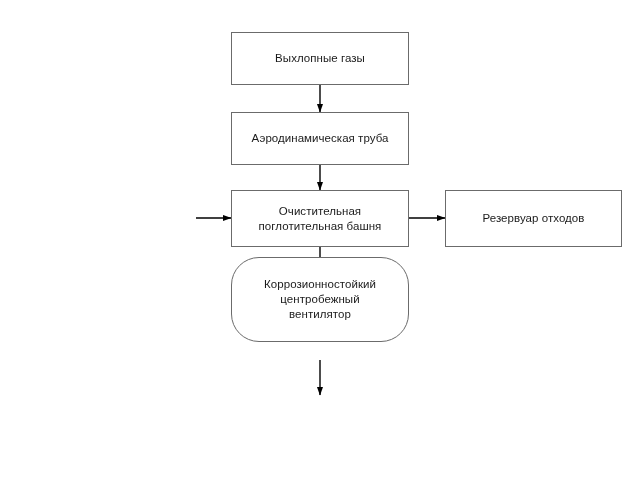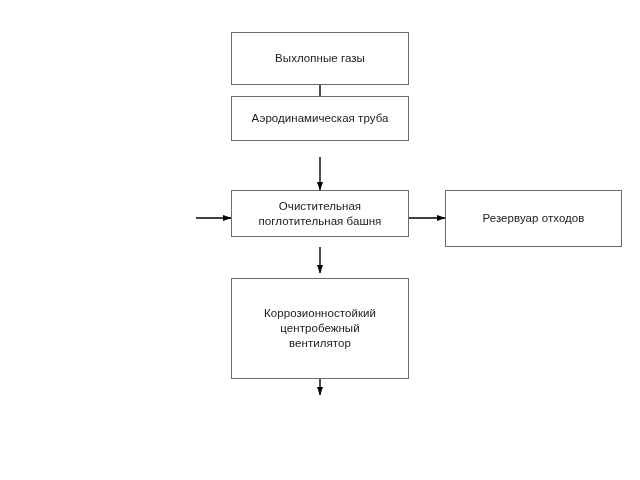--- a/index.html
+++ b/index.html
@@ -63,34 +63,34 @@
         <line x1="409" y1="218" x2="445" y2="218" stroke="#000000" stroke-width="1.4" marker-end="url(#arrowhead)"></line>
         <line x1="320" y1="247" x2="320" y2="273" stroke="#000000" stroke-width="1.4" marker-end="url(#arrowhead)"></line>
         <line x1="320" y1="360" x2="320" y2="395" stroke="#000000" stroke-width="1.4" marker-end="url(#arrowhead)"></line>
       </g>
   </svg>
 
   <div class="node" style="left: 231px; top: 32px; width: 178px; height: 53px; border-color: rgb(107, 107, 107); color: rgb(26, 26, 26);">
     <span class="label">Выхлопные газы</span>
   </div>
 
-  <div class="node" style="left: 231px; top: 96px; width: 178px; height: 45px; border-color: rgb(107, 107, 107); color: rgb(26, 26, 26);">
+  <div class="node" style="left: 231px; top: 112px; width: 178px; height: 53px; border-color: rgb(107, 107, 107); color: rgb(26, 26, 26);">
     <span class="label">Аэродинамическая труба</span>
   </div>
 
 
-  <div class="node" style="left: 231px; top: 190px; width: 178px; height: 47px; border-color: rgb(107, 107, 107); color: rgb(26, 26, 26);">
+  <div class="node" style="left: 231px; top: 190px; width: 178px; height: 57px; border-color: rgb(107, 107, 107); color: rgb(26, 26, 26);">
     <span class="label">Очистительная
 поглотительная башня</span>
   </div>
 
   <div class="node" style="left: 445px; top: 190px; width: 177px; height: 57px; border-color: rgb(107, 107, 107); color: rgb(26, 26, 26);">
     <span class="label">Резервуар отходов</span>
   </div>
 
-  <div class="node" style="left: 231px; top: 278px; width: 178px; height: 101px; border-color: rgb(107, 107, 107); color: rgb(26, 26, 26);">
+  <div class="node" style="left: 231px; top: 257px; width: 178px; height: 85px; border-color: rgb(107, 107, 107); color: rgb(26, 26, 26); border-radius: 28px;">
     <span class="label">Коррозионностойкий
 центробежный
 вентилятор</span>
   </div>
 
 
 </div>
 
 </body></html>

